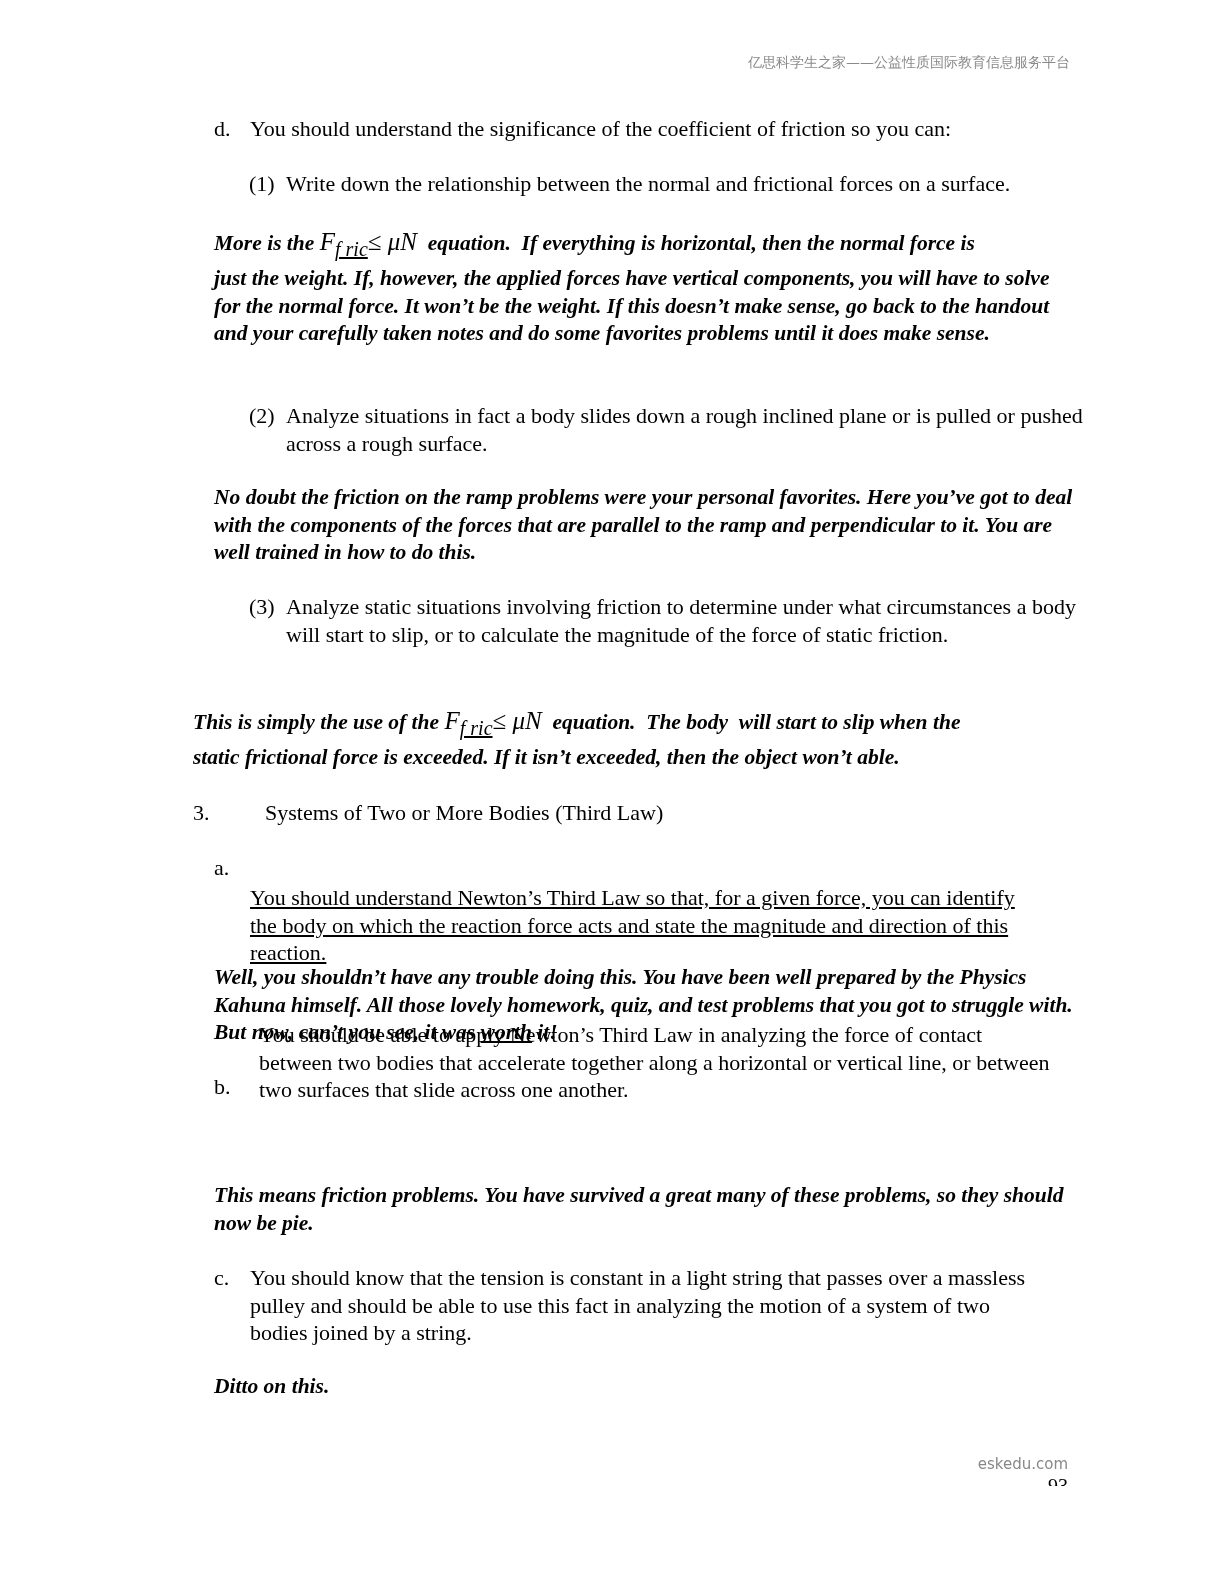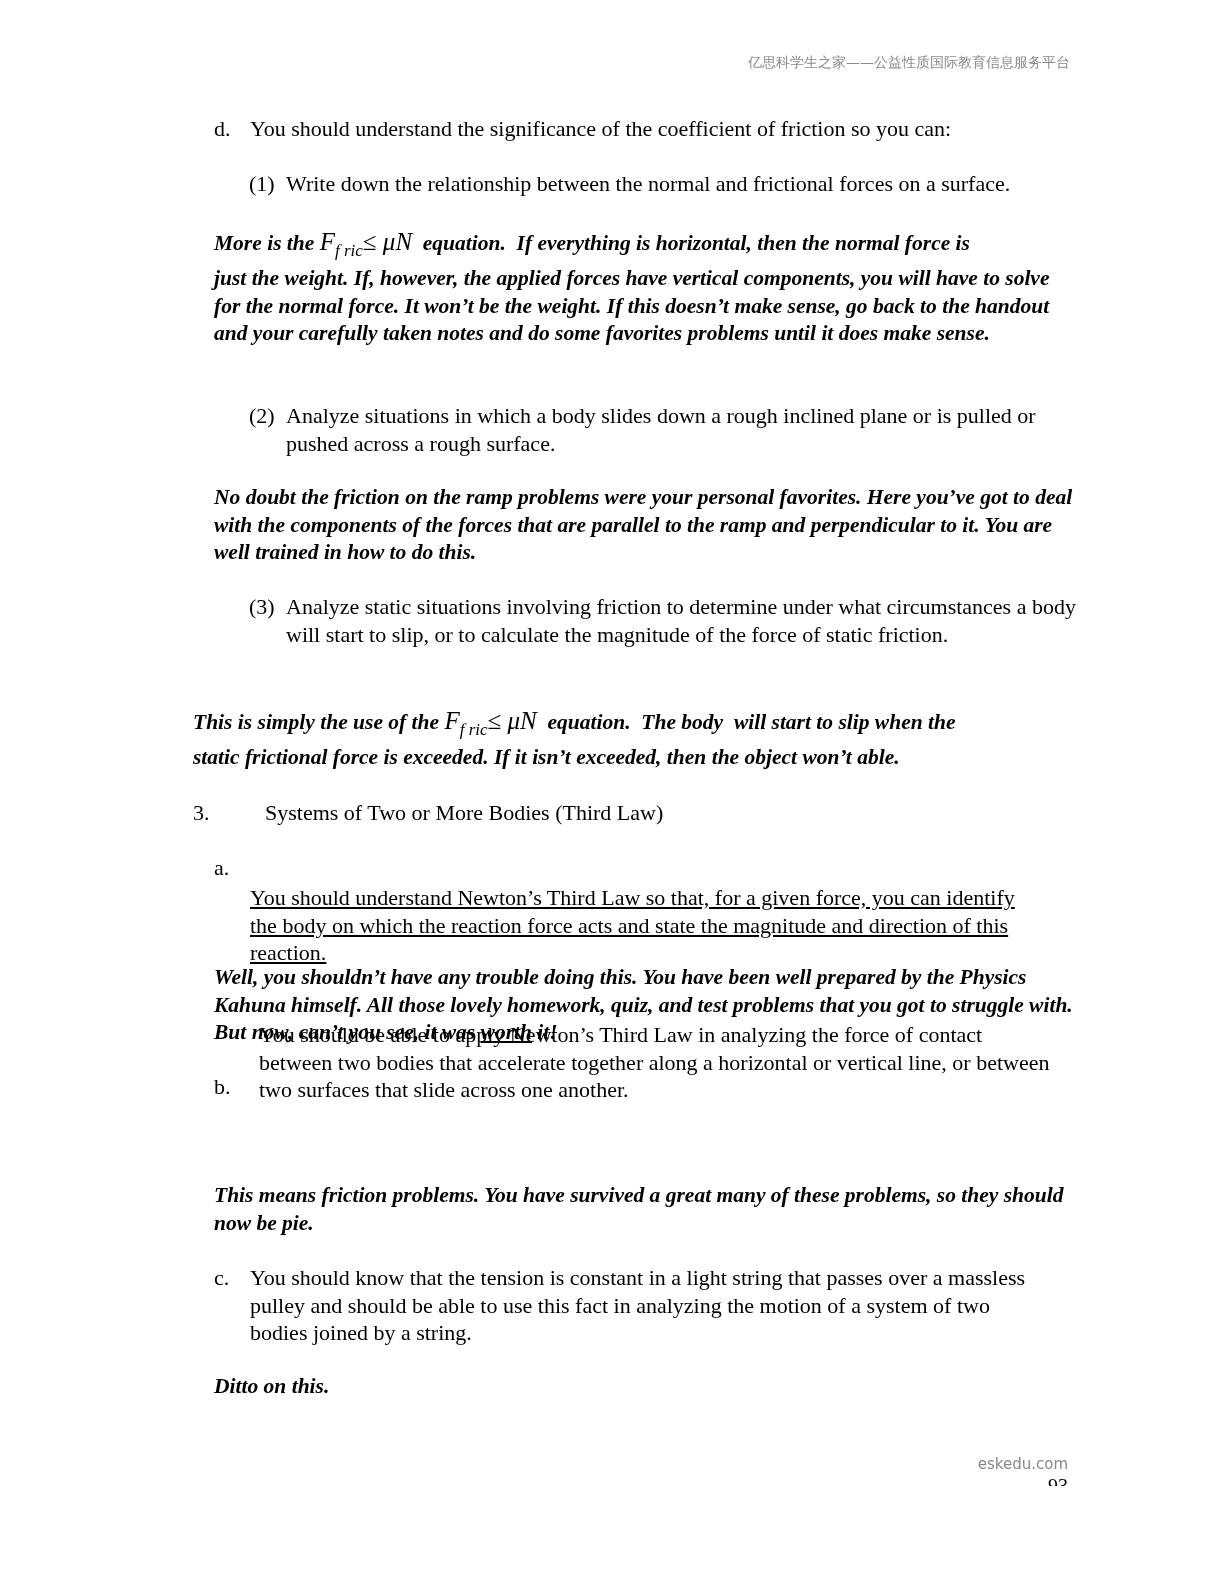--- a/index.html
+++ b/index.html
@@ -3,21 +3,21 @@
 <meta charset="utf-8">
 <style>
   html, body { margin: 0; padding: 0; background: #fff; }
   body { width: 1224px; height: 1584px; position: relative; overflow: hidden;
          font-family: "Liberation Serif", serif; color: #000; }
   .header { position: absolute; top: 54px; right: 154px; font-family: "DejaVu Sans", sans-serif;
             font-size: 14px; color: #8a8a8a; text-align: center; }
   .p { position: absolute; font-size: 22px; line-height: 27.5px; }
   .bi { font-weight: bold; font-style: italic; font-size: 21.5px; line-height: 27.5px; }
   .eq { font-style: italic; font-weight: normal; font-size: 25px; }
-  .eq sub { font-size: 17px; vertical-align: -6px; }
+  .eq sub { font-size: 20px; vertical-align: -6px; text-decoration: underline; }
   .footer-site { position: absolute; top: 1455px; right: 156px; font-family: "DejaVu Sans", sans-serif;
                  font-size: 15px; color: #888; }
   .page-num { position: absolute; top: 1472px; right: 156px; font-size: 20px; height: 14px; overflow: hidden; line-height: 28px; }
   u { text-decoration: underline; }
 </style>
 </head>
 <body>
 
 <div class="header">亿思科学生之家——公益性质国际教育信息服务平台</div>
 
@@ -26,21 +26,21 @@
 
 <div class="p" style="top:170px; left:249px;">(1)</div>
 <div class="p" style="top:170px; left:286px; width:800px;">Write down the relationship between the normal and frictional forces on a surface.</div>
 
 <div class="p bi" style="top:228px; left:214px; width:870px;">
   <span>More is the </span><span class="eq"><span>F</span><sub>f ric</sub><span>≤ μN</span></span><span style="white-space:pre">  equation.  If everything is horizontal, then the normal force is</span>
 </div>
 <div class="p bi" style="top:265px; left:214px; width:860px;">just the weight.  If, however, the applied forces have vertical components, you will have to solve for the normal force.  It won’t be the weight.  If this doesn’t make sense, go back to the handout and your carefully taken notes and do some favorites problems until it does make sense.</div>
 
 <div class="p" style="top:402px; left:249px;">(2)</div>
-<div class="p" style="top:402px; left:286px; width:800px;">Analyze situations in which a body slides down a rough inclined plane or is pulled or pushed across a rough surface.</div>
+<div class="p" style="top:402px; left:286px; width:800px;">Analyze situations in fact a body slides down a rough inclined plane or is pulled or pushed across a rough surface.</div>
 
 <div class="p bi" style="top:484px; left:214px; width:860px;">No doubt the friction on the ramp problems were your personal favorites. Here you’ve got to deal with the components of the forces that are parallel to the ramp and perpendicular to it.  You are well trained in how to do this.</div>
 
 <div class="p" style="top:593px; left:249px;">(3)</div>
 <div class="p" style="top:593px; left:286px; width:800px;">Analyze static situations involving friction to determine under what circumstances a body will start to slip, or to calculate the magnitude of the force of static friction.</div>
 
 <div class="p bi" style="top:707px; left:193px; width:890px;">
   <span>This is simply the use of the </span><span class="eq"><span>F</span><sub>f ric</sub><span>≤ μN</span></span><span style="white-space:pre">  equation.  The body  will start to slip when the</span>
 </div>
 <div class="p bi" style="top:744px; left:193px; width:890px;">static frictional force is exceeded.  If it isn’t exceeded, then the object won’t able.</div>

